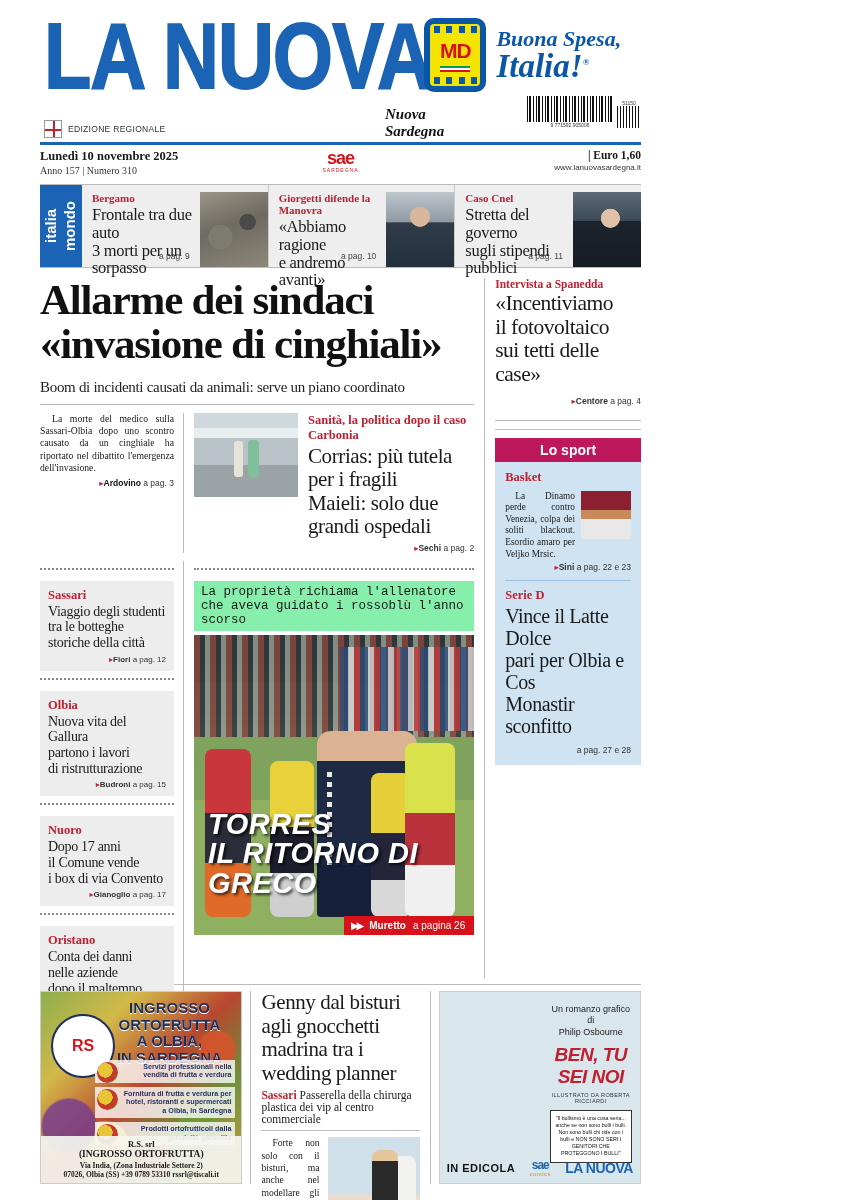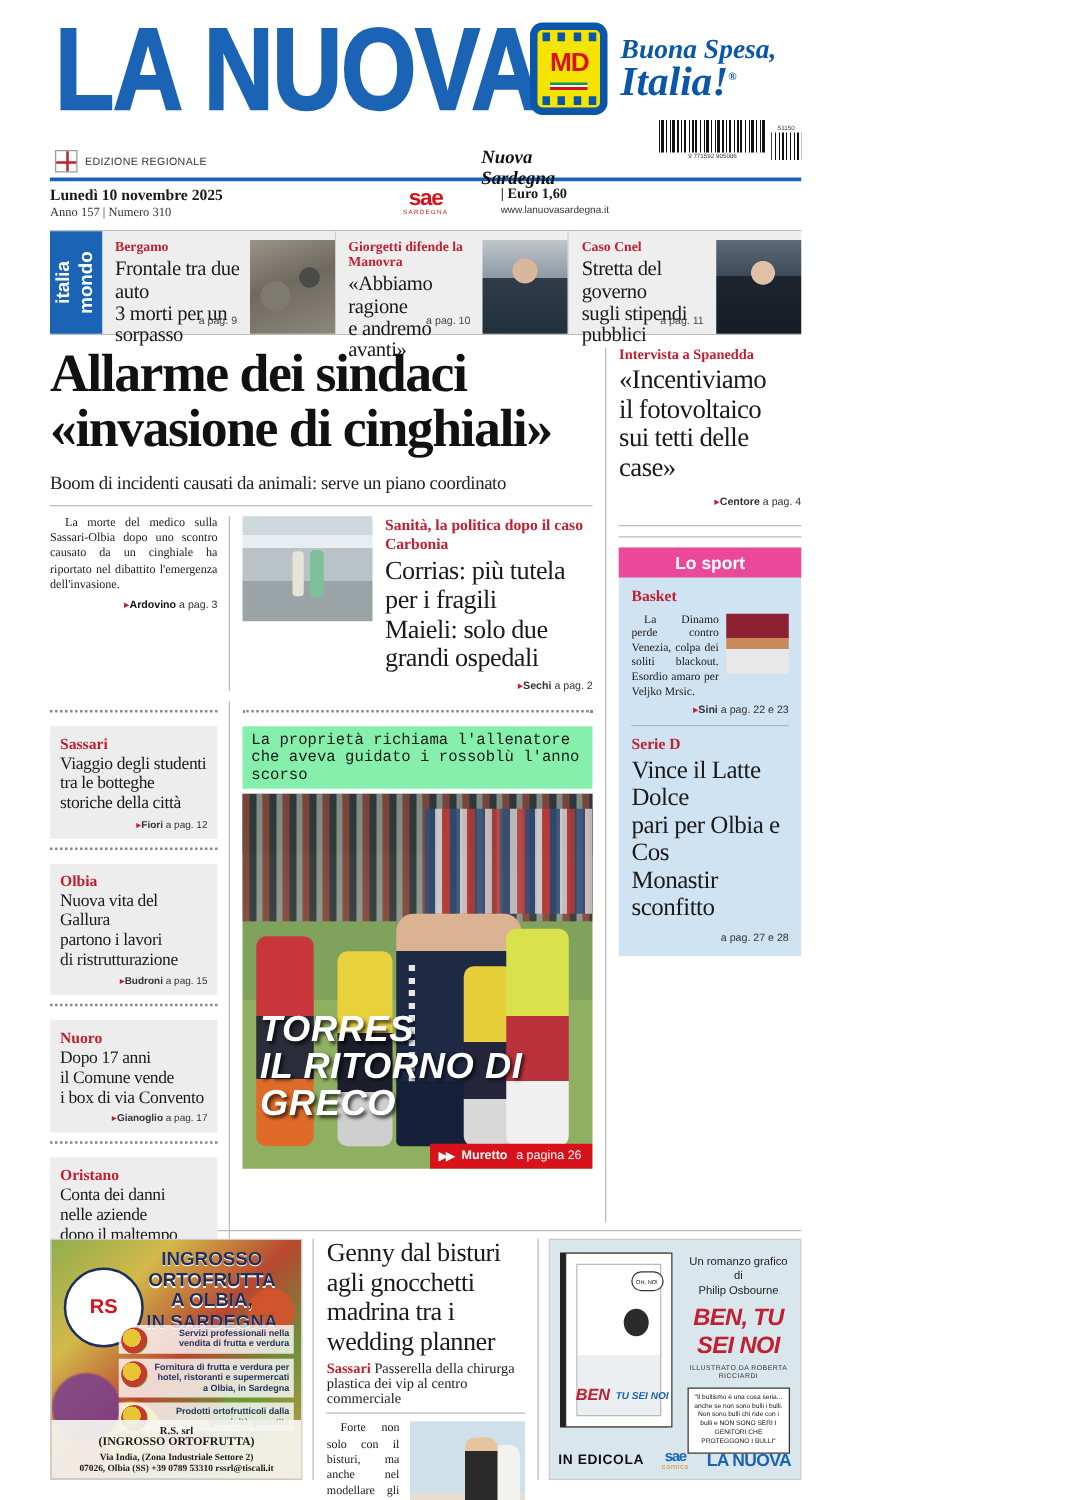--- a/index.html
+++ b/index.html
@@ -23,21 +23,21 @@
     letter-spacing: -1px;
     color: #1b63b4;
     line-height: 0.92;
     -webkit-text-stroke: 1.5px #1b63b4;
     transform: scaleY(1.22) scaleX(1.02);
     transform-origin: left top;
     margin-left: 4px;
     white-space: nowrap;
   }
   .sub-sardegna {
-    position: absolute; left: 345px; top: 104px;
+    position: absolute; left: 345px; top: 92px;
     font-family: "Liberation Serif", serif;
     font-style: italic; font-weight: bold; font-size: 15px; color: #111;
   }
   .edition-row { position: absolute; left: 4px; top: 106px; display: flex; align-items: center; gap: 6px; }
   .sard-flag { width: 18px; height: 18px; border: 1px solid #999; position: relative; background: #fff; }
   .sard-flag:before, .sard-flag:after { content:""; position:absolute; background:#c0202f; }
   .sard-flag:before { left: 8px; top: 0; width: 2px; height: 100%; }
   .sard-flag:after { top: 8px; left: 0; height: 2px; width: 100%; }
   .edition-label { font-family: "Liberation Sans", sans-serif; font-size: 8.5px; letter-spacing: 0.3px; color: #333; }
 
@@ -66,21 +66,21 @@
 
   
   .rule-blue { border-top: 3px solid #1b63b4; margin-top: 2px; }
   .dateline { display: flex; align-items: flex-start; padding: 4px 0 8px; position: relative; }
   .dl-left { flex: 1; }
   .dl-date { font-family: "Liberation Serif", serif; font-weight: bold; font-size: 12.5px; }
   .dl-issue { font-family: "Liberation Serif", serif; font-size: 10px; color: #333; margin-top: 1px; }
   .dl-center { width: 120px; text-align: center; }
   .sae-logo { font-family:"Liberation Sans",sans-serif; font-weight:bold; font-size:18px; color:#d8121a; letter-spacing:-1px; line-height:1; }
   .sae-sub { font-family:"Liberation Sans",sans-serif; font-size:5px; color:#d8121a; letter-spacing:1px; }
-  .dl-right { flex: 1; text-align: left; }
+  .dl-right { flex: 1; text-align: right; }
   .dl-price { font-family:"Liberation Serif",serif; font-weight:bold; font-size:11.5px; }
   .dl-web { font-family:"Liberation Sans",sans-serif; font-size:8px; color:#333; margin-top:2px; }
 
   
   .top-strip { display: flex; border-top: 1px solid #bbb; border-bottom: 1px solid #bbb; height: 84px; background:#fff; }
   .ts-tag { width: 42px; background: #1b63b4; display: flex; align-items: center; justify-content: center; }
   .ts-tag span {
     font-family: "Liberation Sans", sans-serif; font-weight: bold; font-size: 15px; color: #fff;
     writing-mode: vertical-rl; transform: rotate(180deg); letter-spacing: 0px; line-height: 1.25; text-align:center;
   }
@@ -178,21 +178,21 @@
   .torres-tag b { font-weight: bold; }
 
   
   .rc-item { padding-bottom: 7px; }
   .rc-kicker { font-family:"Liberation Serif",serif; font-weight:bold; font-size:11.5px; color:#c0202f; }
   .rc-head { font-family:"Liberation Serif",serif; font-size:21.5px; line-height:1.1; letter-spacing:-0.5px; margin-top:2px;}
   .rc-byline { font-family:"Liberation Sans",sans-serif; font-size:8.5px; text-align:right; margin-top:9px; color:#333;}
   .rc-rule { border-top: 1px solid #bbb; margin: 7px 0 8px; }
 
   .sport-box { background:#cfe3f2; margin-top: 4px; }
-  .sport-hdr { background:#ec4899; color:#fff; text-align:center; font-family:"Liberation Sans",sans-serif;
+  .sport-hdr { background:#be185d; color:#fff; text-align:center; font-family:"Liberation Sans",sans-serif;
     font-weight:bold; font-size:14px; padding:4px 0; }
   .sport-inner { padding: 8px 10px 10px; }
   .sp-kicker { font-family:"Liberation Serif",serif; font-weight:bold; font-size:12.5px; color:#c0202f; }
   .sp-head { font-family:"Liberation Serif",serif; font-size:20px; line-height:1.1; letter-spacing:-0.4px; margin-top:2px; }
   .sp-deck { display:flex; margin-top:6px; gap:6px; }
   .sp-deck p { font-family:"Liberation Serif",serif; font-size:9.3px; line-height:1.25; text-align:justify; text-indent:10px; flex:1; }
   .sp-thumb { width: 50px; height: 48px; flex-shrink:0; background:
      linear-gradient(180deg,#8a2030 0 40%, #c98a5a 40% 58%, #e8e8e8 58% 100%),
      radial-gradient(circle at 30% 30%, #d9a06a 0 20%, transparent 21%); }
   .sp-byline { font-family:"Liberation Sans",sans-serif; font-size:8.5px; text-align:right; color:#333; margin-top:2px; }
@@ -576,27 +576,20 @@
       <div class="bc-body">
         <div style="flex:1">
           <p>Forte non solo con il bisturi, ma anche nel modellare gli gnocchetti. Genny Urtis è la madrina della manifestazione organizzata dai wedding planner. Lei si trova a suo agio tra abiti da cerimonia e tavole imbandite. E si cala nella parte con la professionalità di chi è passato a modellare i visi e i corpi delle star a essere una stella che brilla di luce propria.</p>
           <div class="bc-page">a pag. 6</div>
         </div>
         <div class="bc-thumb"></div>
       </div>
     </div>
 
     <div class="ad-right">
-      <div class="br-book">
-        <div class="inner"></div>
-        <div class="bubble">OH, NO!</div>
-        <div class="head"></div>
-        <div class="ben">BEN</div>
-        <div class="bentu">TU SEI NOI</div>
-      </div>
       <div class="br-txt">
         <div class="br-l1">Un romanzo grafico di</div>
         <div class="br-l1">Philip Osbourne</div>
         <div class="br-title">BEN, TU SEI NOI</div>
         <div class="br-ill">ILLUSTRATO DA ROBERTA RICCIARDI</div>
         <div class="br-quote">"Il bullismo è una cosa seria... anche se non sono bulli i bulli. Non sono bulli chi ride con i bulli e NON SONO SERI I GENITORI CHE PROTEGGONO I BULLI"</div>
       </div>
       <div class="br-foot">
         <div class="br-edicola">IN EDICOLA</div>
         <div class="br-sae">

